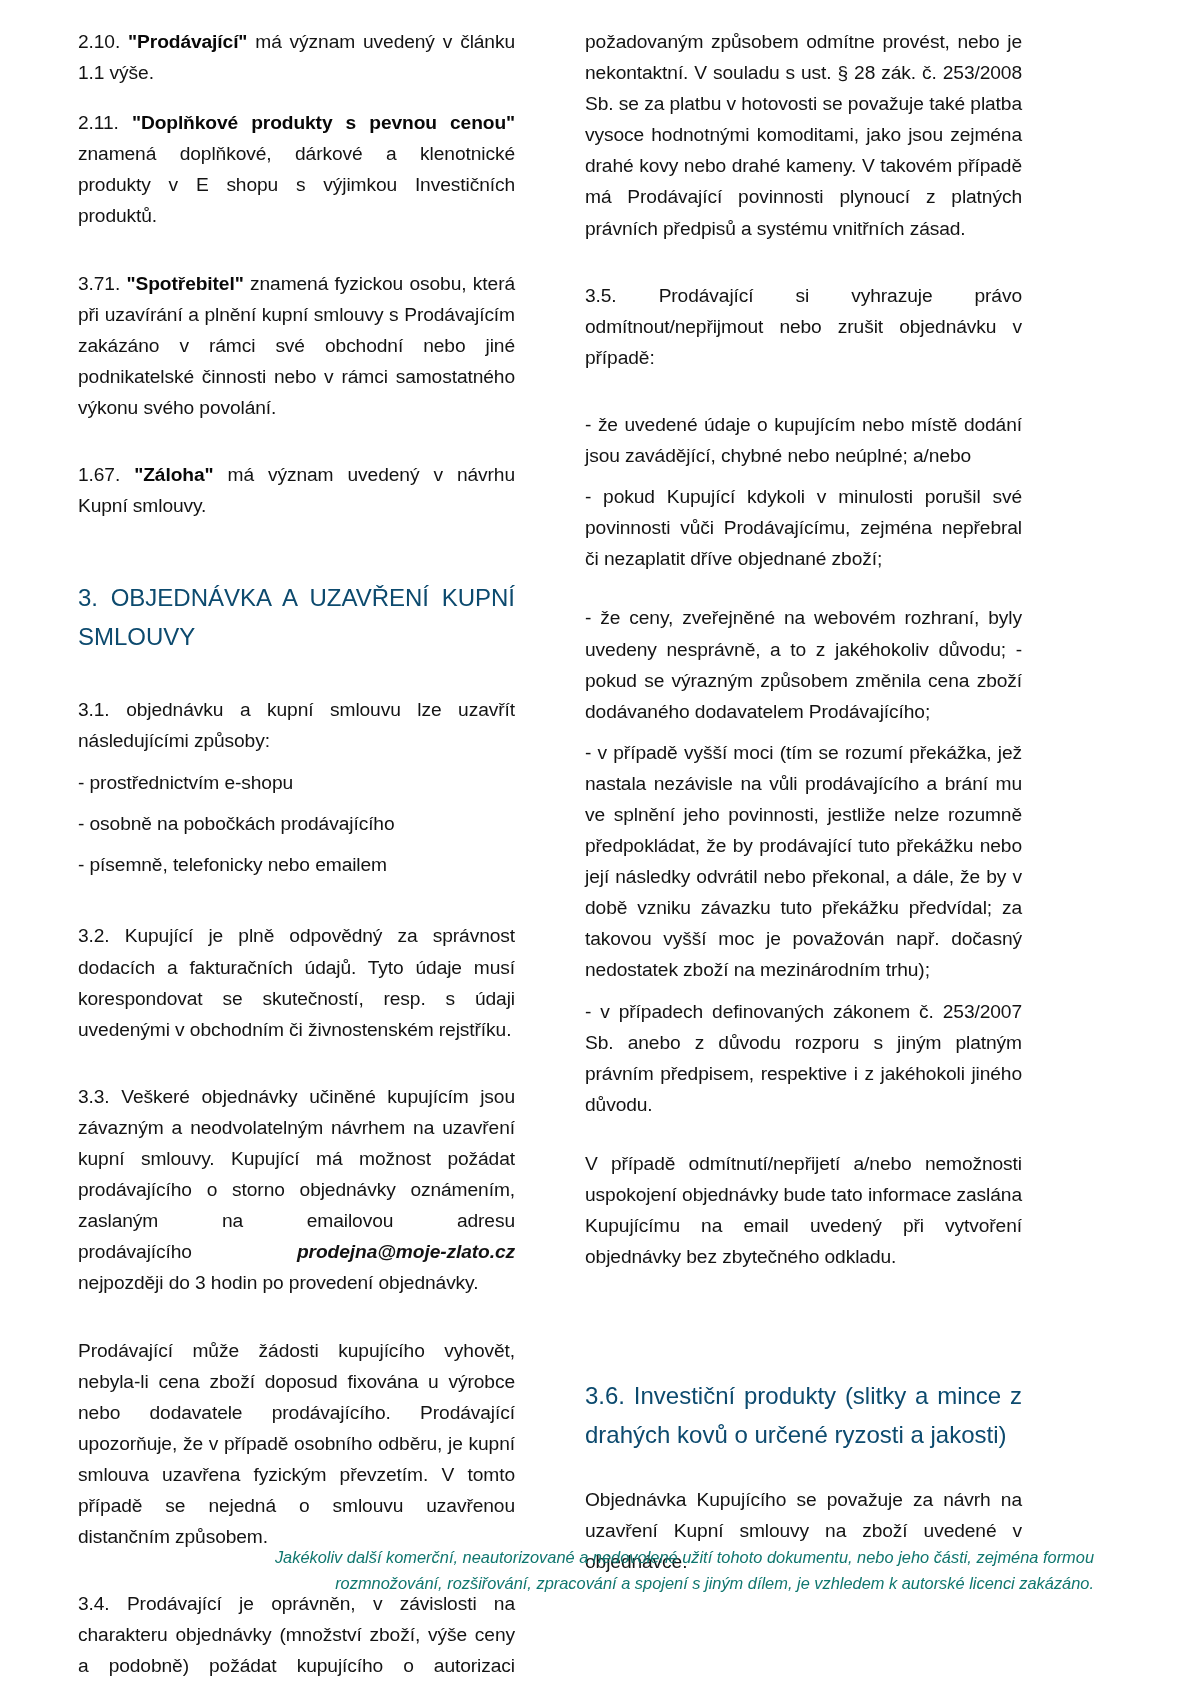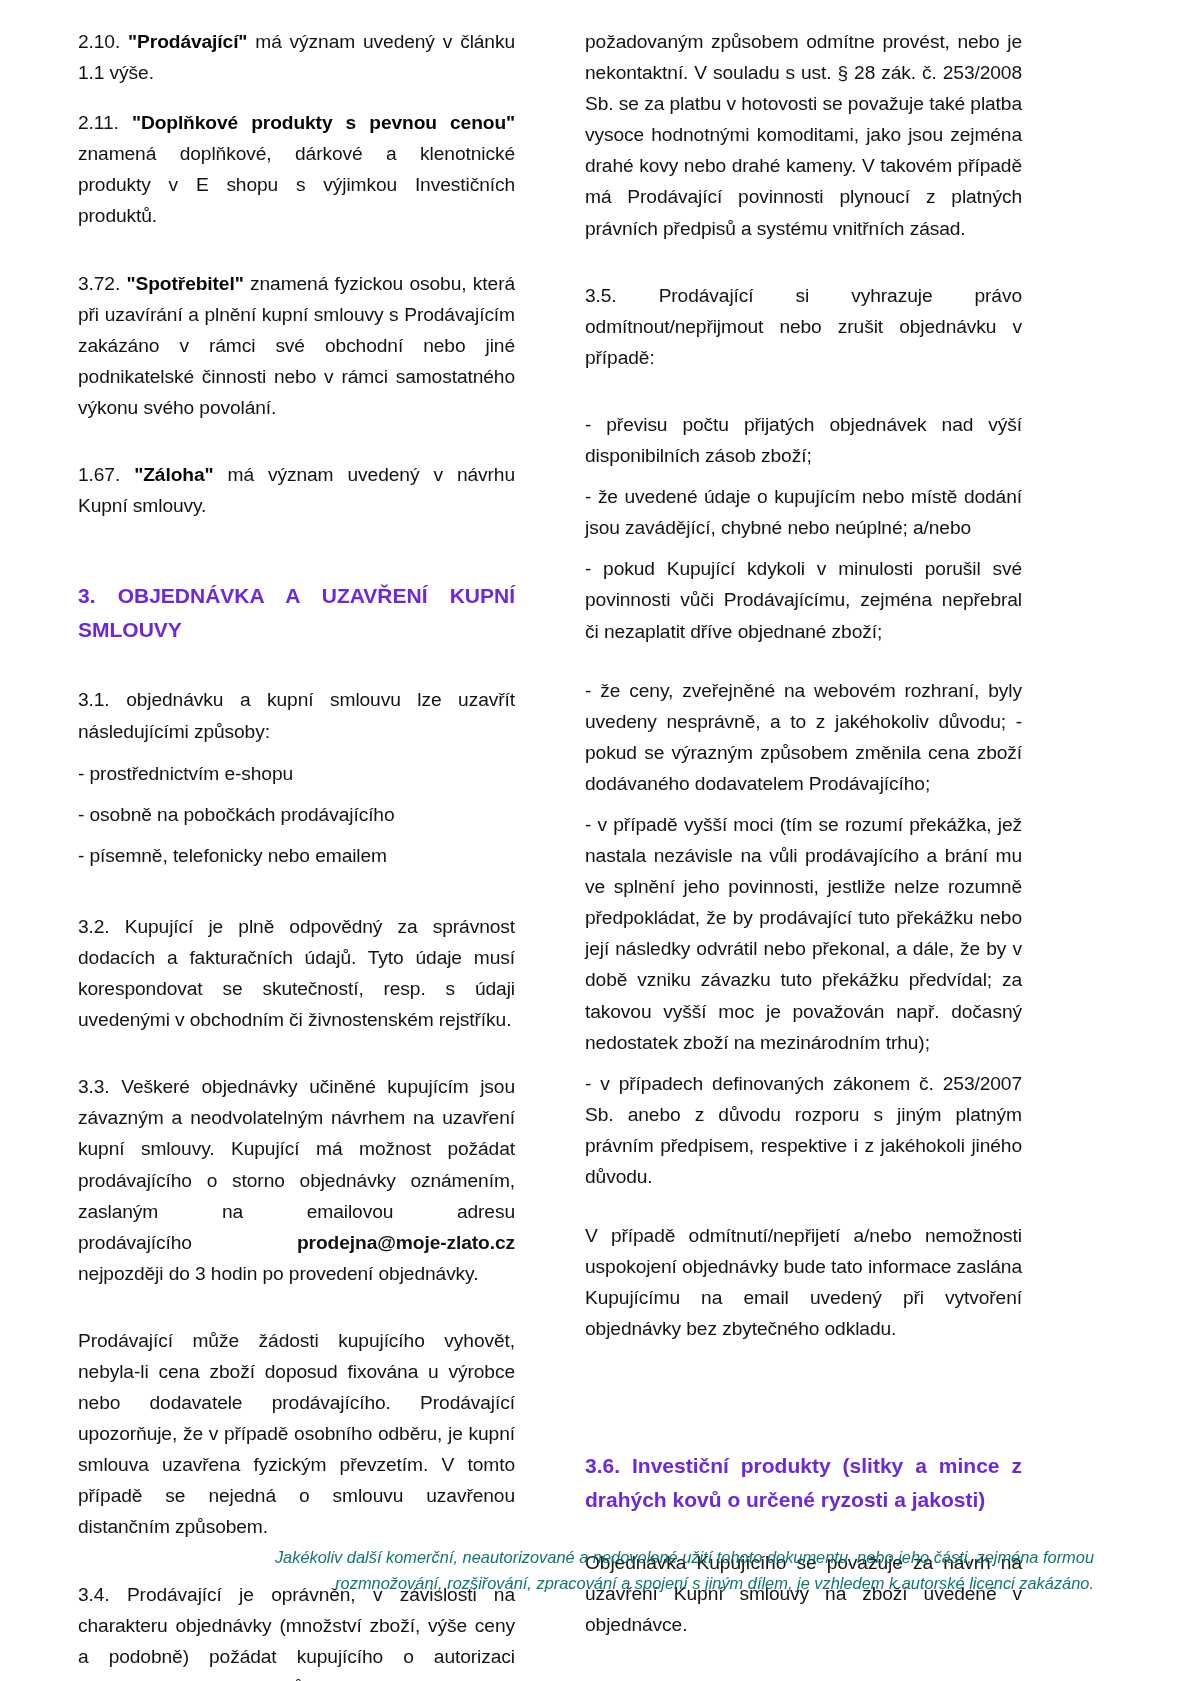--- a/index.html
+++ b/index.html
@@ -49,32 +49,33 @@
     letter-spacing: -0.1px;
   }
   p.para.listitem { margin-bottom: 10px; text-align: justify; }
   p.para.nojust { text-align: left; }
   p.gap-lg { margin-bottom: 36px; }
   p.gap-xl { margin-bottom: 58px; }
   p.gap-sm { margin-bottom: 11px; }
 
   h3.heading {
     margin: 0 0 20px 0;
-    font-size: 21px;
+    font-size: 24px;
     line-height: 1.6;
-    font-weight: bold;
+    font-weight: normal;
     text-align: justify;
     text-justify: inter-word;
-    color: #6d28d9;
+    color: #0c4a6e;
   }
 
   b, strong { font-weight: bold; color: #080808; }
 
   .email {
     font-weight: bold;
+    font-style: italic;
     white-space: nowrap;
   }
 
   .spacer-xs { height: 10px; }
   .spacer-sm { height: 18px; }
   .spacer-md { height: 30px; }
   .spacer-xl { height: 86px; }
 
   
   .footer {
@@ -97,21 +98,21 @@
 <div class="page">
 
   <div class="columns">
 
     <div class="col">
 
       <p class="para"><span>2.10.</span> <b>"Prodávající"</b><span> má význam uvedený v článku 1.1 výše.</span></p>
 
       <p class="para gap-lg"><span>2.11.</span> <b>"Doplňkové produkty s pevnou cenou"</b><span> znamená doplňkové, dárkové a klenotnické produkty v E shopu s výjimkou Investičních produktů.</span></p>
 
-      <p class="para gap-lg"><span>3.72.</span> <b>"Spotřebitel"</b><span> znamená fyzickou osobu, která při uzavírání a plnění kupní smlouvy s Prodávajícím  zakázáno v rámci své obchodní nebo jiné podnikatelské činnosti nebo v rámci samostatného výkonu  svého povolání.</span></p>
+      <p class="para gap-lg"><span>3.71.</span> <b>"Spotřebitel"</b><span> znamená fyzickou osobu, která při uzavírání a plnění kupní smlouvy s Prodávajícím  zakázáno v rámci své obchodní nebo jiné podnikatelské činnosti nebo v rámci samostatného výkonu  svého povolání.</span></p>
 
       <p class="para gap-xl"><span>1.67.</span> <b>"Záloha"</b><span> má význam uvedený v návrhu Kupní smlouvy.</span></p>
 
       <h3 class="heading">3.    OBJEDNÁVKA   A   UZAVŘENÍ   KUPNÍ SMLOUVY</h3>
 
       <div class="spacer-sm"></div>
 
       <p class="para gap-sm">3.1. objednávku a kupní smlouvu lze uzavřít následujícími způsoby:</p>
 
       <p class="para listitem nojust">- prostřednictvím e-shopu</p>
@@ -129,21 +130,20 @@
       <p class="para">3.4. Prodávající je oprávněn, v závislosti na charakteru objednávky (množství zboží, výše ceny a podobně)   požádat kupujícího o autorizaci objednávky vhodným způsobem (např. e-mailem, telefonicky,  doporučeně nebo osobně). Objednávka se považuje za neplatnou v případě, že kupující tuto autorizaci</p>
 
     </div>
 
     <div class="col">
 
       <p class="para gap-lg">požadovaným způsobem odmítne provést, nebo je nekontaktní. V souladu s ust. § 28 zák. č. 253/2008 Sb.  se za platbu v hotovosti se považuje také platba vysoce hodnotnými komoditami, jako jsou zejména drahé kovy nebo drahé kameny. V takovém případě má Prodávající povinnosti plynoucí z platných právních předpisů a systému vnitřních zásad.</p>
 
       <p class="para gap-lg">3.5.     Prodávající    si    vyhrazuje    právo odmítnout/nepřijmout nebo zrušit objednávku v případě:</p>
 
-      <p class="para listitem">- převisu počtu přijatých objednávek nad výší disponibilních zásob zboží;</p>
       <p class="para listitem">- že uvedené údaje o kupujícím nebo místě dodání jsou zavádějící, chybné nebo neúplné; a/nebo</p>
       <p class="para listitem">- pokud Kupující kdykoli v minulosti porušil své povinnosti vůči Prodávajícímu, zejména nepřebral či  nezaplatit dříve objednané zboží;</p>
 
       <div class="spacer-sm"></div>
 
       <p class="para listitem">- že ceny, zveřejněné na webovém rozhraní, byly uvedeny nesprávně, a to z jakéhokoliv důvodu; - pokud se výrazným způsobem změnila cena zboží dodávaného dodavatelem Prodávajícího;</p>
       <p class="para listitem">- v případě vyšší moci (tím se rozumí překážka, jež nastala nezávisle na vůli prodávajícího a brání mu ve  splnění jeho povinnosti, jestliže nelze rozumně předpokládat, že by prodávající tuto překážku nebo její  následky odvrátil nebo překonal, a dále, že by v době vzniku závazku tuto překážku předvídal; za takovou vyšší moc je považován např. dočasný nedostatek zboží na mezinárodním trhu);</p>
       <p class="para listitem">-  v  případech  definovaných  zákonem  č. 253/2007 Sb. anebo z důvodu rozporu s jiným platným právním   předpisem, respektive i z jakéhokoli jiného důvodu.</p>
 
       <div class="spacer-sm"></div>

